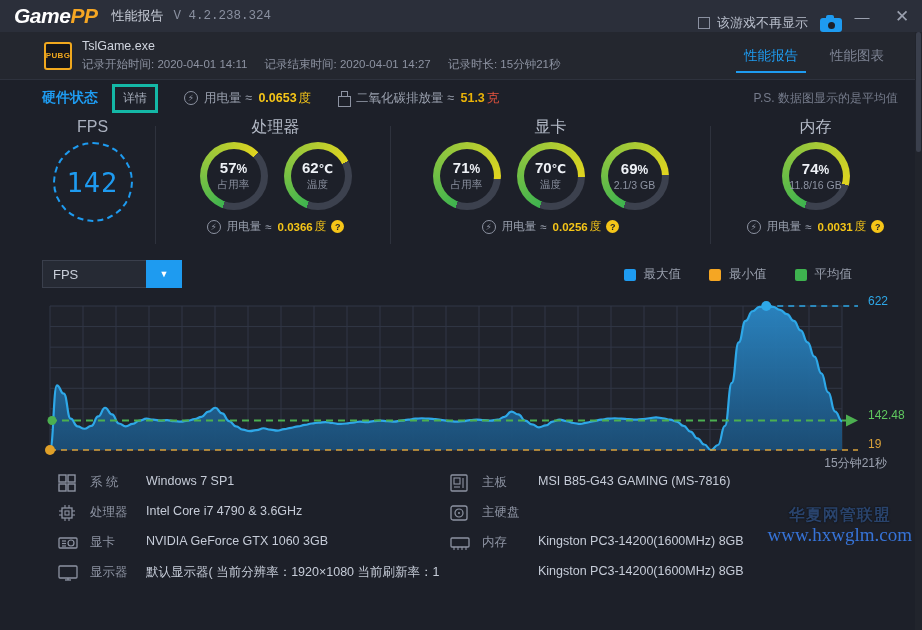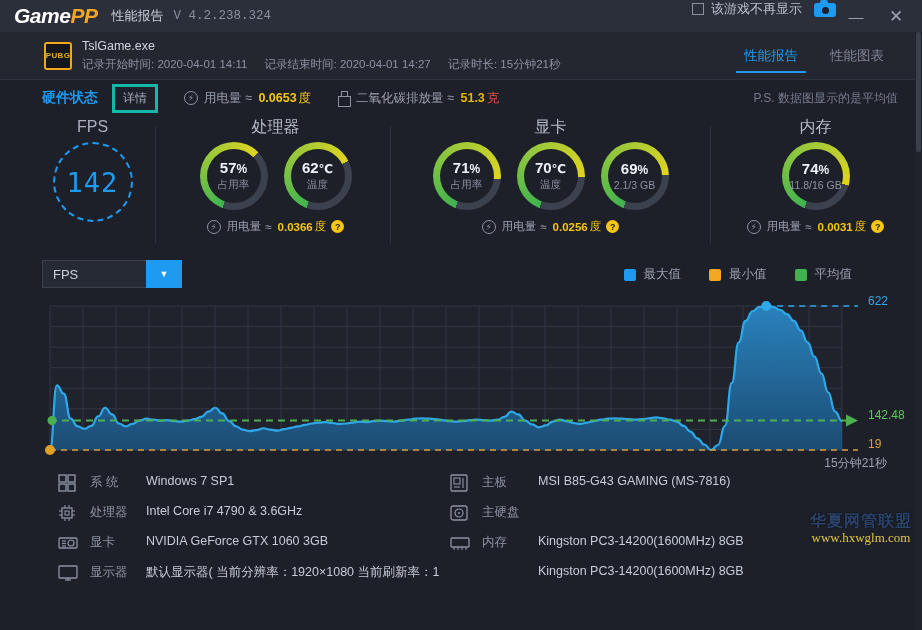--- a/index.html
+++ b/index.html
@@ -19,21 +19,21 @@
     display:flex; align-items:center;
   }
   .logo {
     margin-left:14px; font-size:21px; font-weight:bold; font-style:italic;
     letter-spacing:-0.5px;
   }
   .logo .g { color:#ffffff; }
   .logo .p { color:#f5a623; }
   .title-sub { margin-left:14px; font-size:13px; color:#c8cdd8; }
   .title-ver { margin-left:10px; font-size:12.5px; color:#8a90a0;font-family:Liberation Mono, monospace; }
-  .tb-right { margin-left:auto; display:flex; align-items:flex-start; padding-right:6px; }
+  .tb-right { margin-left:auto; display:flex; align-items:flex-end; }
   .chk-wrap { display:flex; align-items:center; color:#b9bfcc; font-size:13px; }
   .chkbox {
     width:12px; height:12px; border:1px solid #8a90a0; background:#2b2f3a;
     display:inline-block; margin-right:7px;
   }
   .cam-icon { margin-left:12px; width:22px; height:17px; position:relative; display:inline-block; }
   .cam-body { position:absolute; left:0; top:3px; width:22px; height:14px; background:#1e9bf0; border-radius:3px; }
   .cam-top { position:absolute; left:6px; top:0px; width:8px; height:4px; background:#1e9bf0; border-radius:2px 2px 0 0; }
   .cam-lens { position:absolute; left:7.5px; top:6.5px; width:7px; height:7px; border-radius:50%; background:#1d2029; }
   .tb-btn {
@@ -168,21 +168,21 @@
   .col-r { position:absolute; left:450px; top:4px; }
   .sirow { display:flex; align-items:flex-start; height:30px; }
   .si-ico { width:22px; height:20px; margin-right:10px; flex:none; color:#8d93a2; }
   .si-key { width:56px; font-size:12.5px; color:#8d93a2; flex:none; }
   .si-val { font-size:12.5px; color:#c6ccd8; white-space:nowrap; }
 
   
   .wm { position:absolute; right:10px; bottom:6px; text-align:center; opacity:0.85; }
   .wm-top { font-size:16px; font-weight:bold; color:#2c4a78; letter-spacing:1px;
             text-shadow:0 0 2px #000; }
-  .wm-bot { font-size:13px; color:#fde047; font-family:"Liberation Serif", serif; margin-top:-2px; }
+  .wm-bot { font-size:19px; color:#3b82f6; font-family:"Liberation Serif", serif; margin-top:-2px; }
   .scrollbar {
     position:absolute; right:0; top:32px; width:7px; height:598px; background:#21242c;
   }
   .scrollbar .thumb { position:absolute; left:1px; top:0; width:5px; height:120px; background:#3a3f4c; border-radius:3px; }
 </style>
 </head>
 <body>
 
 <div id="app">
 

